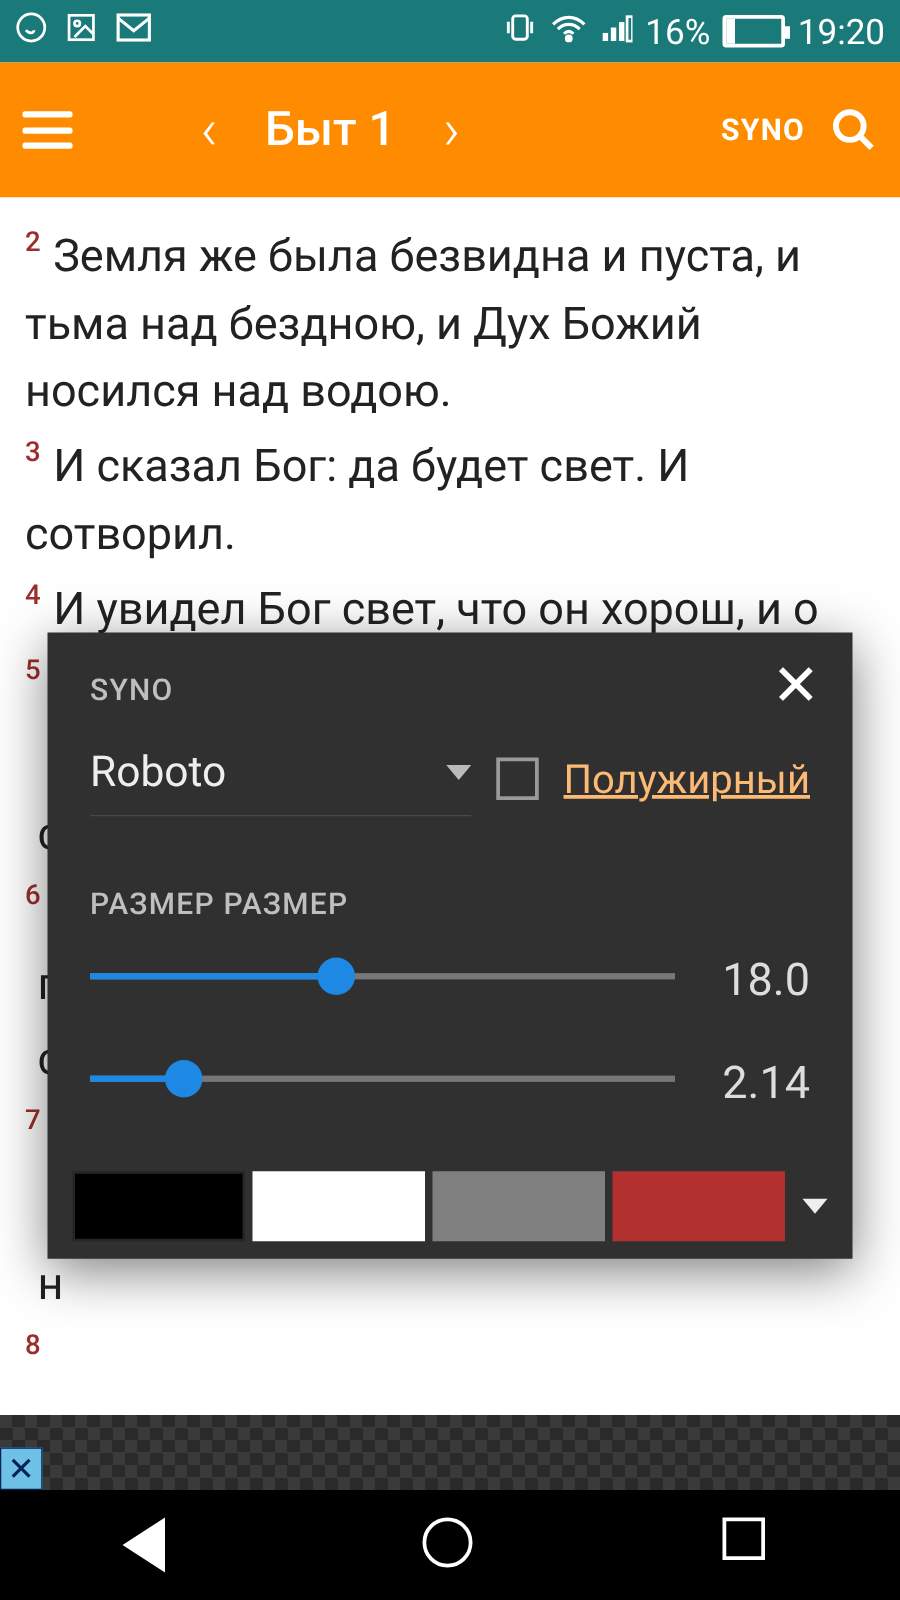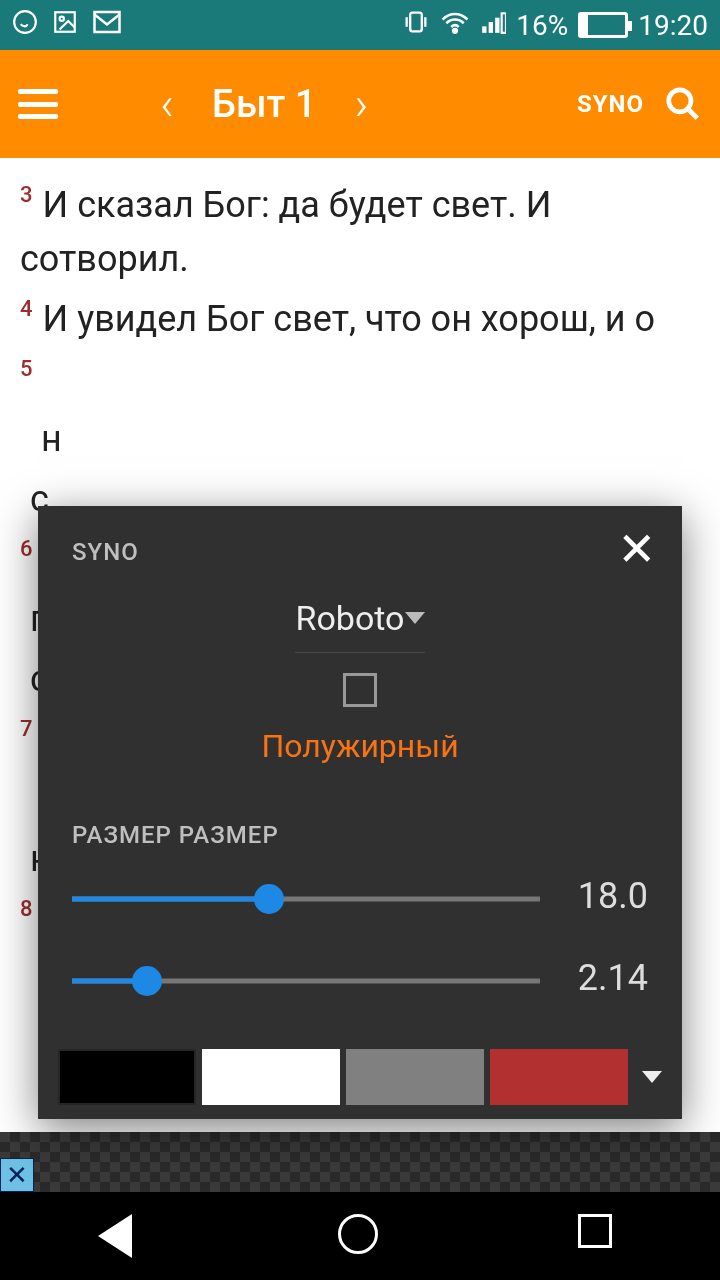--- a/index.html
+++ b/index.html
@@ -27,27 +27,27 @@
 
   
   .content { position:absolute; top:158px; left:0; right:0; bottom:88px; background:#fff; padding:20px 20px; overflow:hidden; }
   .verse { font-size:36px; line-height:1.5; color:#222; margin-bottom:6px; }
   .verse sup { color:#9d2d2d; font-size:22px; vertical-align: top; margin-right:10px; font-weight:500;}
 
   
   .dialog { position:absolute; left:38px; right:38px; top:506px; background:#303030; color:#fff; padding:32px 34px 20px 34px; box-shadow:0 10px 40px rgba(0,0,0,.5); }
   .close-x { position:absolute; top:20px; right:26px; font-size:46px; color:#fff; line-height:1;}
   .sec-label { font-size:24px; letter-spacing:1px; color:#bfbfbf; font-weight:500; margin-bottom:26px; }
-  .font-row { display:flex; align-items:center; gap:20px; margin-bottom:56px;flex-direction:column;}
+  .font-row { display:flex; align-items:center; gap:20px; margin-bottom:56px;}
   .font-select { flex:1; display:flex; align-items:center; justify-content:space-between; padding:6px 0 14px 0; border-bottom:1px solid rgba(255,255,255,.12);}
   .font-name { font-size:34px; color:#eee;}
   .tri-down { width:0; height:0; border-left:10px solid transparent; border-right:10px solid transparent; border-top:12px solid #bbb; }
   .chk { width:34px; height:34px; border:3px solid #999; }
-  .bold-lbl { font-size:32px; color:#f97316; }
-  .slider-row { display:flex; align-items:flex-end; gap:18px; margin-bottom:40px;margin-top:18px;}
+  .bold-lbl { font-size:32px; color:#fdba74;text-decoration:underline; }
+  .slider-row { display:flex; align-items:flex-start; gap:18px; margin-bottom:40px;margin-top:18px;}
   .slider { flex:1; height:36px; position:relative; }
   .track { position:absolute; top:50%; left:0; right:0; height:5px; background:#777; transform:translateY(-50%); }
   .fill { position:absolute; top:50%; left:0; height:5px; background:#1e88e5; transform:translateY(-50%); }
   .thumb { position:absolute; top:50%; width:30px; height:30px; border-radius:50%; background:#1e88e5; transform:translate(-50%,-50%); }
   .sval { font-size:36px; color:#ddd; min-width:90px; text-align:right;}
   .swatches { display:flex; align-items:center; gap:6px; margin:0 -34px -20px -34px; padding:10px 20px 14px 20px;}
   .sw { flex:1; height:56px; }
   .sw.sel { outline:2px solid rgba(255,255,255,.15); outline-offset:-2px; }
   .tri-small { width:0; height:0; border-left:10px solid transparent; border-right:10px solid transparent; border-top:12px solid #eee; margin-left:8px; align-self:center;}
 
@@ -131,20 +131,21 @@
     <div class="chev">›</div>
     <div class="spacer"></div>
     <div class="syno">SYNO</div>
     <svg class="search-ic" viewBox="0 0 24 24" fill="none" stroke="#fff" stroke-width="3">
         <circle cx="10" cy="10" r="7"></circle>
         <path d="M21 21l-6-6"></path>
       </svg>
   </div>
 
   <div class="content">
+    <div class="verse"><sup>2</sup><span>Земля же была безвидна и пуста, и тьма над бездною, и Дух Божий носился над водою.</span></div>
     <div class="verse"><sup>3</sup><span>И сказал Бог: да будет свет. И сотворил.</span></div>
     <div class="verse"><sup>4</sup><span>И увидел Бог свет, что он хорош, и о</span></div>
     <div class="verse"><sup>5</sup><span></span></div>
     <div class="verse" style="white-space:pre;"><sup>  </sup><span>н                                                                             р</span></div>
     <div class="verse"><sup>  </sup><span>с</span></div>
     <div class="verse"><sup>6</sup><span></span></div>
     <div class="verse"><sup>  </sup><span>п</span></div>
     <div class="verse"><sup>  </sup><span>с</span></div>
     <div class="verse"><sup>7</sup><span></span></div>
     <div class="verse" style="white-space:pre;"><sup>  </sup><span>к                                                                              я</span></div>

